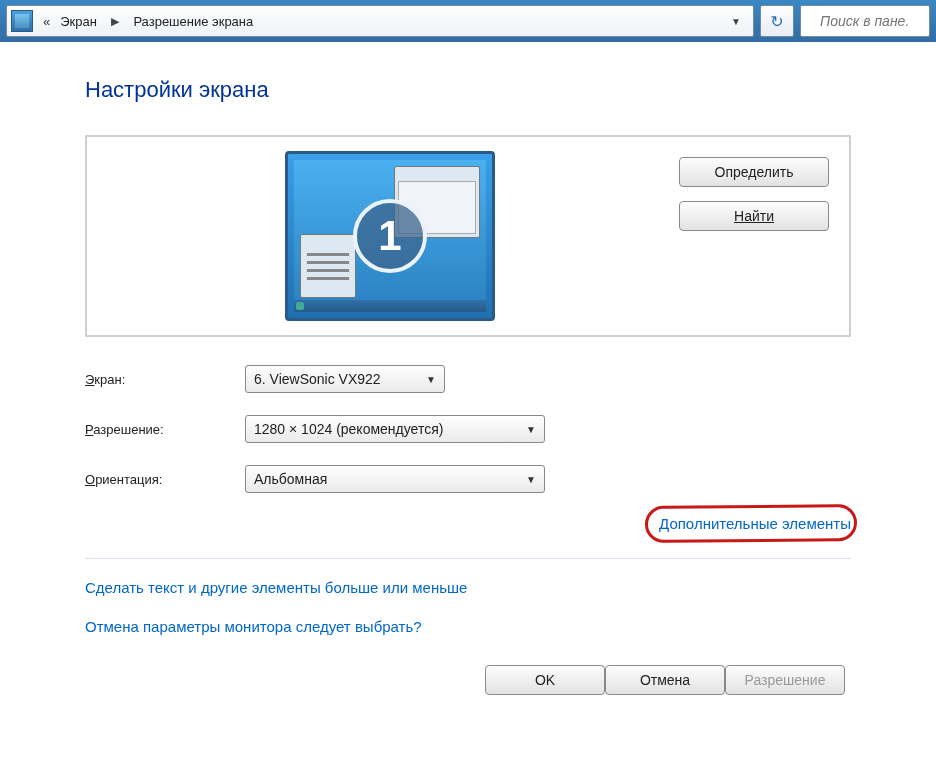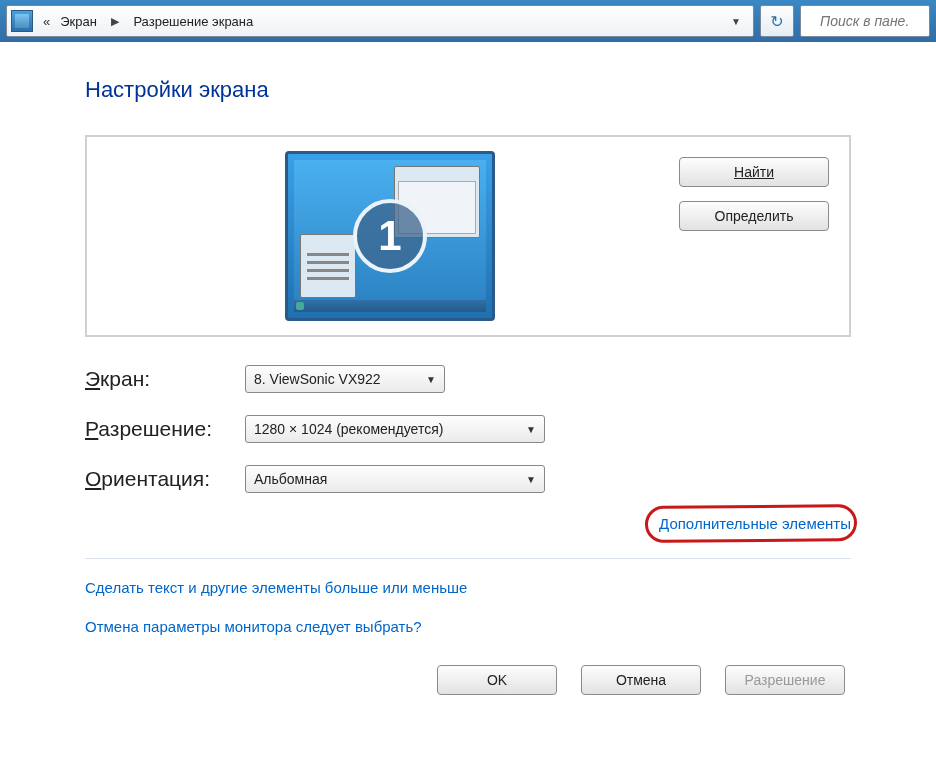--- a/index.html
+++ b/index.html
@@ -110,21 +110,21 @@
 .win-btn {
   height: 30px; min-width: 150px; padding: 0 18px;
   background: linear-gradient(#fdfdfd,#e2e2e2);
   border:1px solid #8a8a8a; border-radius:4px;
   font-size:14px; color:#222;
   display:flex; align-items:center; justify-content:center;
   cursor:default;
 }
 .form-grid { margin-top: 28px; }
 .form-row { display:flex; align-items:center; margin-bottom: 22px; }
-.form-label { width: 160px; font-size:21px; color:#222; }
+.form-label { width: 160px; font-size:13px; color:#222; }
 .ul-first::first-letter { text-decoration: underline; }
 .combo {
   height: 28px; background:linear-gradient(#fefefe,#eaeaea);
   border:1px solid #888; border-radius:3px;
   display:flex; align-items:center; padding: 0 8px;
   font-size:14px; color:#222; position:relative;
 }
 .combo .arrow { margin-left:auto; font-size:10px; color:#333; }
 .combo.w1 { width: 200px; }
 .combo.w2 { width: 300px; align-items: center; }
@@ -140,21 +140,21 @@
   left:-14px; right:-6px; top:-10px; bottom:-10px;
   border: 3px solid #c81818;
   border-radius: 20px;
   transform: rotate(-0.5deg);
   pointer-events: none;
 }
 .divider { border-top:1px solid #d8e0ec; margin: 26px 0 18px 0; }
 .link-block { font-size:15px; line-height:1.4; }
 .link-block .link { display:block; margin-bottom: 18px; }
 .btn-bar {
-  display:flex; justify-content:flex-end; gap:24px; margin-top: 28px;
+  display:flex; justify-content:flex-end; gap:0; margin-top: 28px;
   padding-right: 6px;
 }
 .btn-bar .win-btn { min-width: 120px; }
 .win-btn.disabled { color:#999; }
 </style>
 </head>
 <body>
 
 <div class="addr-bar">
   <div class="addr-box">
@@ -184,32 +184,32 @@
           <div class="win big"></div>
           <div class="win small"></div>
           <div class="taskbar">
               <div class="start"></div>
             </div>
         </div>
         <div class="mon-num">1</div>
       </div>
     </div>
     <div class="side-btns">
+      <div class="win-btn">Определить</div>
       <div class="win-btn">
           <span style="text-decoration:underline">Найти</span>
         </div>
-      <div class="win-btn">Определить</div>
     </div>
   </div>
 
   <div class="form-grid">
     <div class="form-row">
       <div class="form-label ul-first">Экран:</div>
       <div class="combo w1">
-        <span>8. ViewSonic VX922</span>
+        <span>6. ViewSonic VX922</span>
         <span class="arrow">▼</span>
       </div>
     </div>
     <div class="form-row">
       <div class="form-label ul-first">Разрешение:</div>
       <div class="combo w2">
         <span>1280 × 1024 (рекомендуется)</span>
         <span class="arrow">▼</span>
       </div>
     </div>

